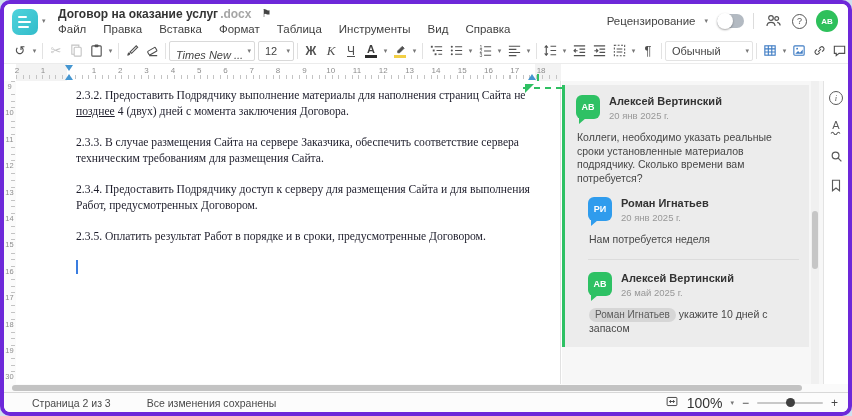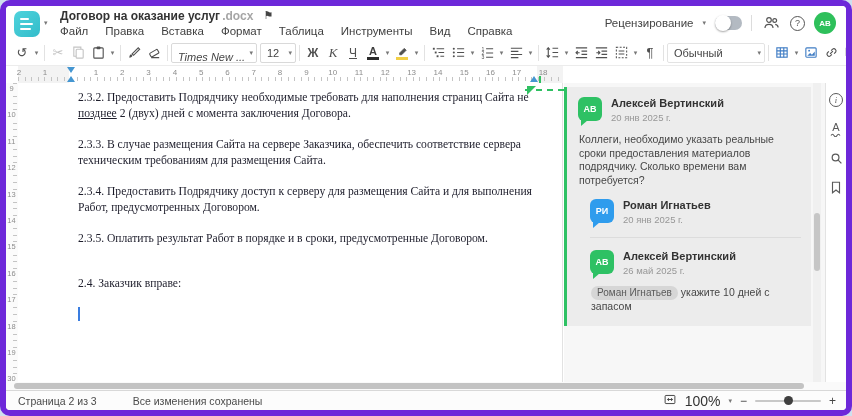--- a/index.html
+++ b/index.html
@@ -1,18 +1,18 @@
 <!DOCTYPE html>
 <html><head>
 <meta charset="utf-8">
 <style>
   html,body{margin:0;padding:0;width:852px;height:416px;overflow:hidden;background:#cfe0ee;
     font-family:"Liberation Sans",sans-serif;}
   .frame{position:absolute;left:0;top:0;width:852px;height:416px;box-sizing:border-box;
-    border:6px solid #6d28d9;border-radius:10px;background:#fff;overflow:hidden;}
+    border:4px solid #6d28d9;border-radius:10px;background:#fff;overflow:hidden;}
 
   
   .header{position:absolute;left:0;top:0;right:0;height:34px;background:#fff;}
   .logo{position:absolute;left:8px;top:5px;width:26px;height:26px;border-radius:7px;
     background:linear-gradient(135deg,#4fd3dc,#33bcca);display:flex;flex-direction:column;
     justify-content:center;gap:3px;padding-left:6px;box-sizing:border-box;cursor:pointer;}
   .logo i{display:block;height:2px;border-radius:1px;background:#fff;}
   .logo i:nth-child(1){width:9px}.logo i:nth-child(2){width:13px}.logo i:nth-child(3){width:11px}
   .logo-caret{position:absolute;left:38px;top:13px;font-size:7px;color:#777;}
   .titlebar{position:absolute;left:54px;top:2px;height:15px;display:flex;align-items:center;gap:2px;}
@@ -115,21 +115,21 @@
   .info-ic{width:14px;height:14px;border:1.3px solid #5a5a5a;border-radius:50%;display:flex;align-items:center;
     justify-content:center;font-size:8.5px;font-style:italic;font-family:"Liberation Serif",serif;box-sizing:border-box;}
   .spell-ic{display:flex;flex-direction:column;align-items:center;line-height:10px;}
   .spell-ic .a{font-size:11px;color:#5a5a5a;}
 
   
   .hscroll{position:absolute;left:0;right:0;bottom:19px;height:9px;background:#fafafa;}
   .hthumb{position:absolute;left:8px;top:1px;width:790px;height:6px;background:#c3c3c3;border-radius:3px;cursor:pointer;}
   .footer{position:absolute;left:0;right:0;bottom:0;height:19px;background:#fcfcfc;border-top:1px solid #d8d8d8;
     display:flex;align-items:center;font-size:10.5px;color:#4a4a4a;}
-  .fs-left{display:flex;gap:36px;padding-left:12px;align-items:flex-end;}
+  .fs-left{display:flex;gap:36px;padding-left:28px;align-items:flex-end;}
   .fs-right{position:absolute;right:10px;display:flex;align-items:center;gap:8px;}
   .zoom-val{font-size:14px;color:#333;}
   .zslider{width:66px;height:2px;background:#c8c8c8;border-radius:1px;position:relative;cursor:pointer;}
   .zdot{position:absolute;left:29px;top:-3.5px;width:9px;height:9px;border-radius:50%;background:#3f3f3f;}
   .zbtn{font-size:12px;color:#444;cursor:pointer;}
 </style>
 </head>
 <body>
 
 <div class="frame">
@@ -306,21 +306,21 @@
     <div class="tbtn">
       <svg width="15" height="15" viewBox="0 0 16 16" stroke="#505050" stroke-width="1.1" fill="none">
         <rect x="2.5" y="2.5" width="11" height="11" stroke-dasharray="2 1.6"></rect>
         <line x1="5" y1="6.5" x2="11" y2="6.5"></line>
           <line x1="5" y1="9.5" x2="11" y2="9.5"></line>
       </svg>
     </div>
     <div class="tcaret">▾</div>
     <div class="tbtn">¶</div>
     <div class="tsep"></div>
-    <div class="combo" style="width:98px;border-color:#e3e3e3;">
+    <div class="combo" style="width:88px;border-color:#e3e3e3;">
       <span class="cv2">Обычный</span>
       <span class="caret" style="margin-left:auto">▾</span>
     </div>
     <div class="tsep"></div>
     <div class="tbtn">
       <svg width="16" height="15" viewBox="0 0 16 16" stroke="#3f7cc4" stroke-width="1.2" fill="none">
         <rect x="2.5" y="3" width="11" height="10"></rect>
           <line x1="2.5" y1="6.3" x2="13.5" y2="6.3"></line>
         <line x1="2.5" y1="9.6" x2="13.5" y2="9.6"></line>
           <line x1="6.2" y1="3" x2="6.2" y2="13"></line>
@@ -397,54 +397,54 @@
           <span class="vnum" style="top: 185.8px;">16</span>
           <span class="vnum" style="top: 212.2px;">17</span>
           <span class="vnum" style="top: 238.6px;">18</span>
           <span class="vnum" style="top: 265px;">19</span>
           <span class="vnum" style="top: 291.4px;">30</span>
         </div>
     </div>
 
     <div class="page">
       <div class="doc-body">
-        <p class="doc-p"><span>2.3.2. Предоставить Подрядчику необходимые требовать для наполнения страниц Сайта не </span><span class="u-ins">позднее</span><span> 2 (двух) дней с момента заключения Договора.</span></p>
+        <p class="doc-p"><span>2.3.2. Предоставить Подрядчику выполнение материалы для наполнения страниц Сайта не </span><span class="u-ins">позднее</span><span> 4 (двух) дней с момента заключения Договора.</span></p>
         <p class="doc-p">2.3.3. В случае размещения Сайта на сервере Заказчика, обеспечить соответствие сервера техническим требованиям для размещения Сайта.</p>
         <p class="doc-p">2.3.4. Предоставить Подрядчику доступ к серверу для размещения Сайта и для выполнения Работ, предусмотренных Договором.</p>
         <p class="doc-p">2.3.5. Оплатить результат Работ в порядке и в сроки, предусмотренные Договором.</p>
-        <p class="doc-p p24">2.4. Заказчик вправе:</p>
         <div class="caret-line"></div>
       </div>
       <div class="anchor-arrow"></div>
     </div>
     <div class="anchor-dash"></div>
 
     <div class="comments">
       <div class="thread">
         <div class="c-head">
           <div class="c-avatar av-green">
             <span class="init">АВ</span>
           </div>
           <div>
             <div class="c-name">Алексей Вертинский</div>
             <div class="c-date">20 янв 2025 г.</div>
           </div>
         </div>
-        <div class="c-body">Коллеги, необходимо указать реальные сроки предоставления материалов подрядчику. Сколько времени вам потребуется?</div>
+        <div class="c-body">Коллеги, необходимо указать реальные сроки установленные материалов подрядчику. Сколько времени вам потребуется?</div>
 
         <div class="c-reply">
           <div class="c-head">
             <div class="c-avatar av-blue">
               <span class="init">РИ</span>
             </div>
             <div>
               <div class="c-name">Роман Игнатьев</div>
               <div class="c-date">20 янв 2025 г.</div>
             </div>
           </div>
+          <div class="c-body">Нам потребуется неделя</div>
         </div>
 
         <div class="c-div"></div>
 
         <div class="c-reply">
           <div class="c-head">
             <div class="c-avatar av-green">
               <span class="init">АВ</span>
             </div>
             <div>

